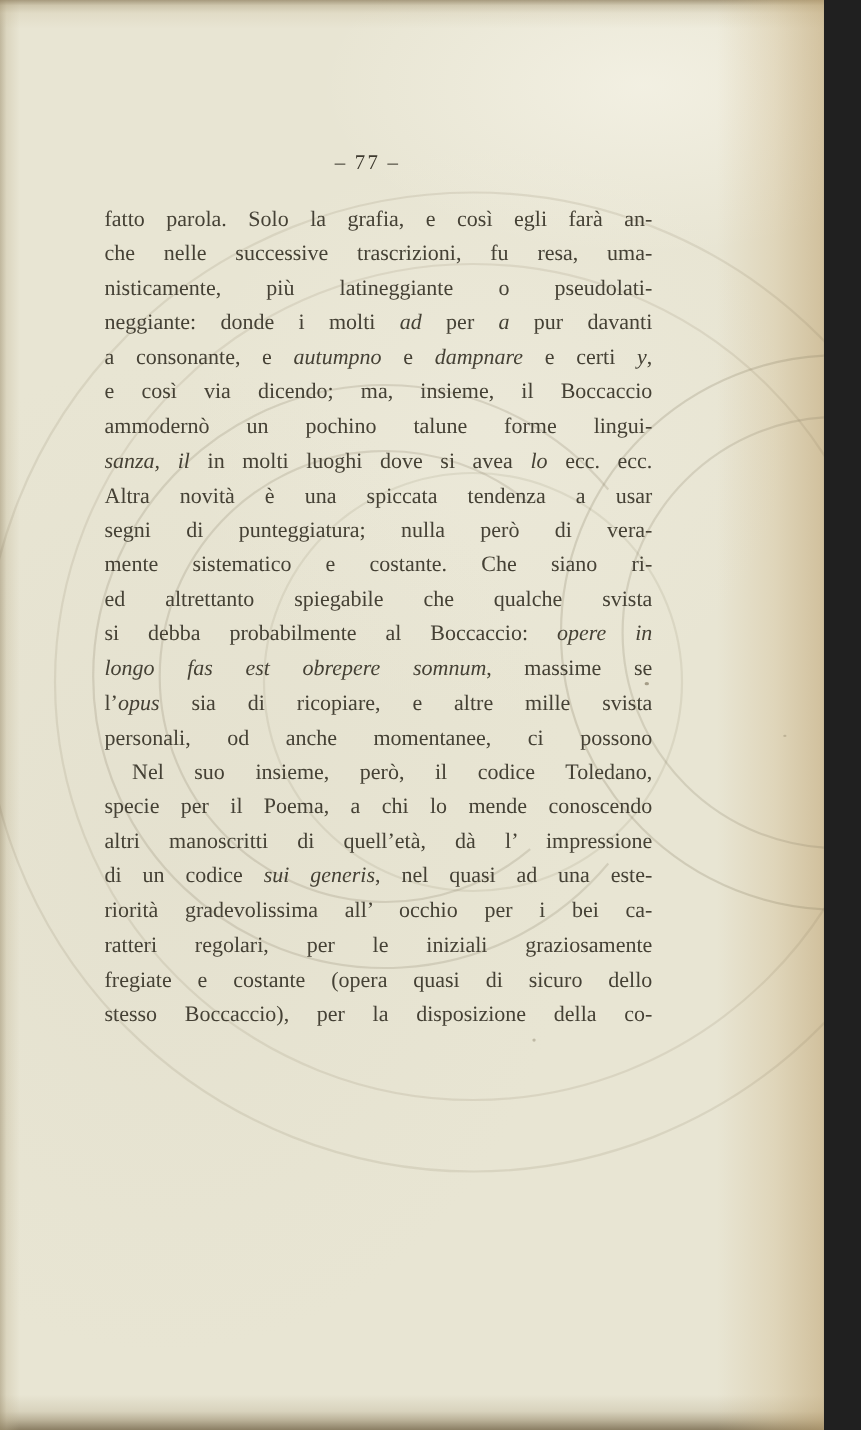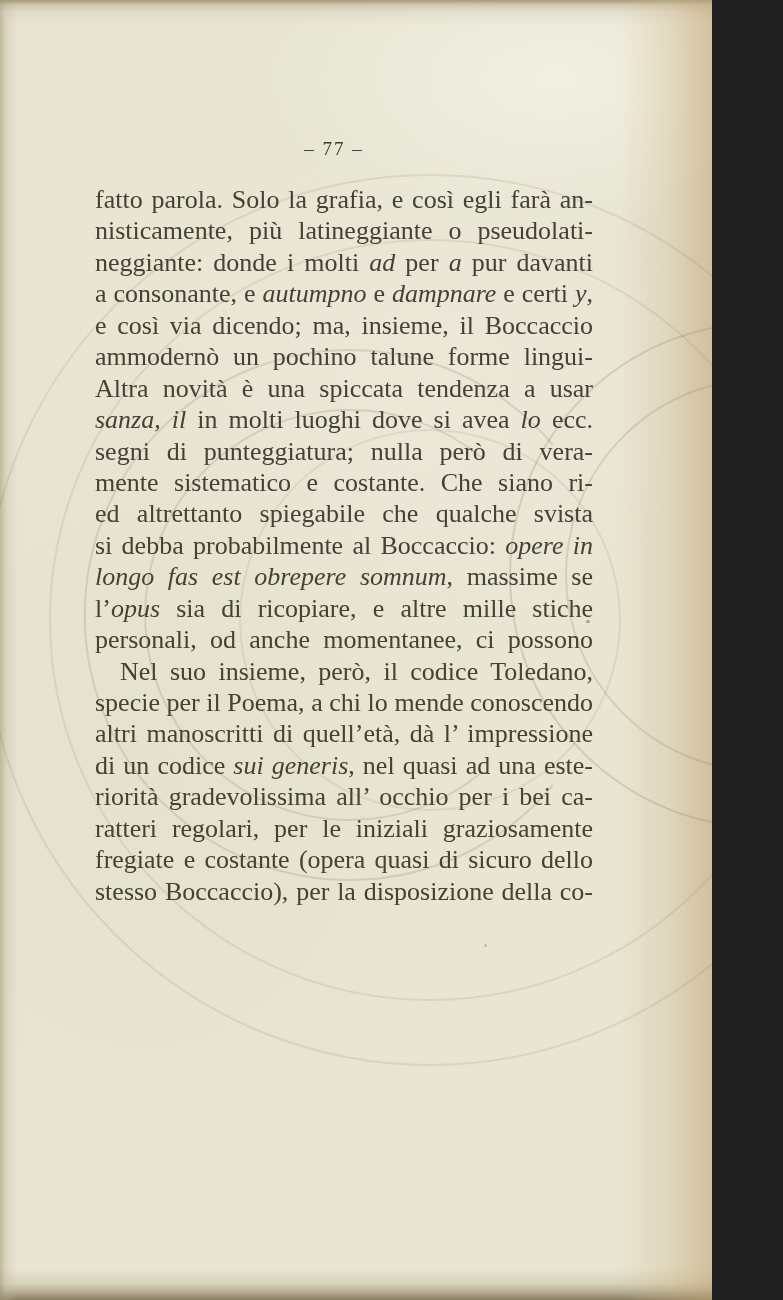--- a/index.html
+++ b/index.html
@@ -2,21 +2,21 @@
 <html><head>
 <meta charset="utf-8">
 <style>
   html, body {
     margin: 0;
     padding: 0;
     background: #202020;
   }
   #page {
     position: relative;
-    width: 664px;
+    width: 749px;
     height: 1300px;
     overflow: hidden;
     font-family: "Liberation Serif", "DejaVu Serif", serif;
     background-color: #e8e5d3;
     background-image:
       
       linear-gradient(90deg,
         rgba(205,180,135,0) 0%,
         rgba(205,180,135,0) 87%,
         rgba(203,177,128,0.30) 94%,
@@ -39,21 +39,20 @@
         rgba(180,168,138,0.30) 17px,
         rgba(180,168,138,0) 32px),
       
       radial-gradient(ellipse 420px 220px at 78% 6%,
         rgba(250,248,238,0.55) 0%, rgba(250,248,238,0) 70%),
       
       radial-gradient(ellipse 500px 600px at 20% 60%,
         rgba(222,218,200,0.35) 0%, rgba(222,218,200,0) 75%),
       radial-gradient(ellipse 400px 380px at 60% 30%,
         rgba(240,237,224,0.40) 0%, rgba(240,237,224,0) 70%);
-    padding-left: 48px;
   }
   #watermark {
     position: absolute;
     left: 0; top: 0;
     pointer-events: none;
   }
   #page-number {
     position: absolute;
     top: 138px;
     left: 95px;
@@ -61,21 +60,21 @@
     text-align: center;
     font-size: 19px;
     letter-spacing: 2px;
     color: #3e3a2f;
   }
   #body-text {
     position: absolute;
     top: 184px;
     left: 95px;
     width: 498px;
-    font-size: 26px;
+    font-size: 20px;
     color: #454135;
   }
   .line {
     height: 31.45px;
     line-height: 31.45px;
     overflow: hidden;
     text-align: justify;
   }
   .line.just::after {
     content: "";
@@ -111,33 +110,34 @@
       <circle cx="430" cy="620" r="445" opacity="0.15"></circle>
       <circle cx="430" cy="620" r="380" opacity="0.14"></circle>
       <circle cx="430" cy="620" r="190" opacity="0.13"></circle>
     </g>
   </svg>
 
   <div id="page-number">– 77 –</div>
 
   <div id="body-text">
       <div class="line just"><span>fatto parola. Solo la grafia, e così egli farà an-</span></div>
+      <div class="line just"><span>che nelle successive trascrizioni, fu resa, uma-</span></div>
       <div class="line just"><span>nisticamente, più latineggiante o pseudolati-</span></div>
       <div class="line just"><span>neggiante: donde i molti </span><em>ad</em><span> per </span><em>a</em><span> pur davanti</span></div>
       <div class="line just"><span>a consonante, e </span><em>autumpno</em><span> e </span><em>dampnare</em><span> e certi </span><em>y</em><span>,</span></div>
       <div class="line just"><span>e così via dicendo; ma, insieme, il Boccaccio</span></div>
       <div class="line just"><span>ammodernò un pochino talune forme lingui-</span></div>
+      <div class="line just"><em>sanza,</em><span> </span><em>il</em><span> in molti luoghi dove si avea </span><em>lo</em><span> ecc. ecc.</span></div>
       <div class="line just"><span>Altra novità è una spiccata tendenza a usar</span></div>
-      <div class="line just"><em>sanza,</em><span> </span><em>il</em><span> in molti luoghi dove si avea </span><em>lo</em><span> ecc. ecc.</span></div>
       <div class="line just"><span>segni di punteggiatura; nulla però di vera-</span></div>
       <div class="line just"><span>mente sistematico e costante. Che siano ri-</span></div>
       <div class="line just"><span>ed altrettanto spiegabile che qualche svista</span></div>
       <div class="line just"><span>si debba probabilmente al Boccaccio: </span><em>opere in</em></div>
       <div class="line just"><em>longo fas est obrepere somnum</em><span>, massime se</span></div>
-      <div class="line just"><span>l’</span><em>opus</em><span> sia di ricopiare, e altre mille stiche</span></div>
+      <div class="line just"><span>l’</span><em>opus</em><span> sia di ricopiare, e altre mille svista</span></div>
       <div class="line just"><span>personali, od anche momentanee, ci possono</span></div>
       <div class="line just ind"><span>Nel suo insieme, però, il codice Toledano,</span></div>
       <div class="line just"><span>specie per il Poema, a chi lo mende conoscendo</span></div>
       <div class="line just"><span>altri manoscritti di quell’età, dà l’ impressione</span></div>
       <div class="line just"><span>di un codice </span><em>sui generis</em><span>, nel quasi ad una este-</span></div>
       <div class="line just"><span>riorità gradevolissima all’ occhio per i bei ca-</span></div>
       <div class="line just"><span>ratteri regolari, per le iniziali graziosamente</span></div>
       <div class="line just"><span>fregiate e costante (opera quasi di sicuro dello</span></div>
       <div class="line just"><span>stesso Boccaccio), per la disposizione della co-</span></div>
     </div>

